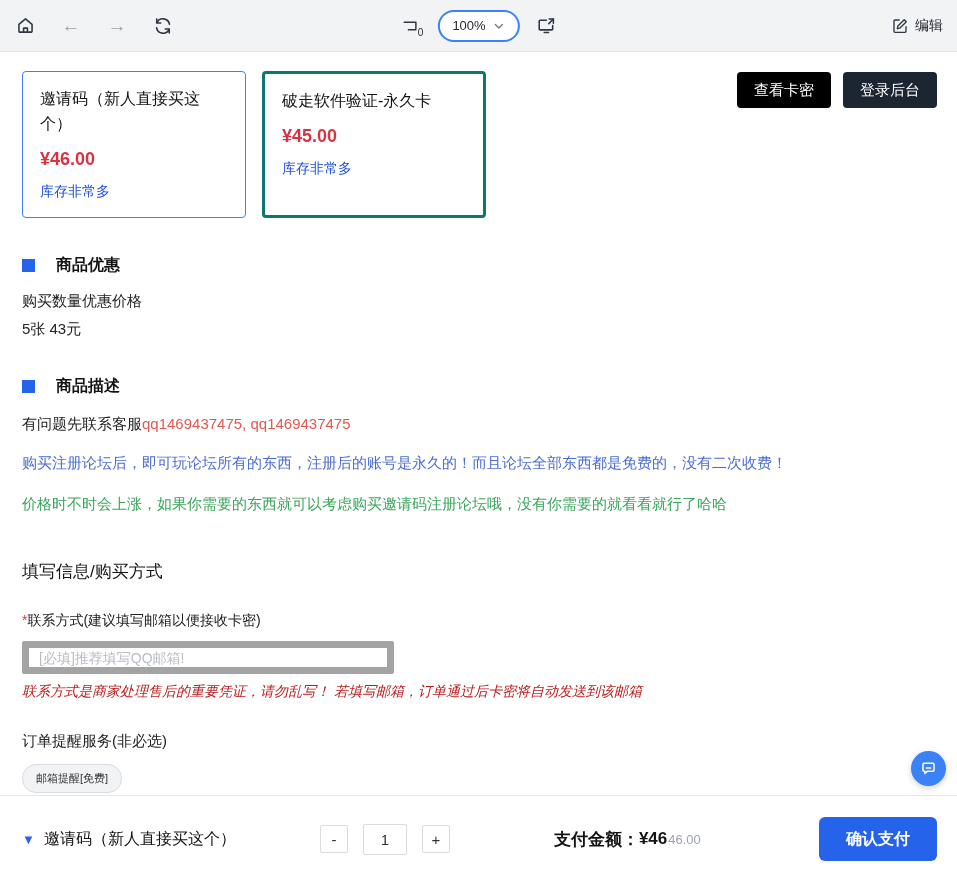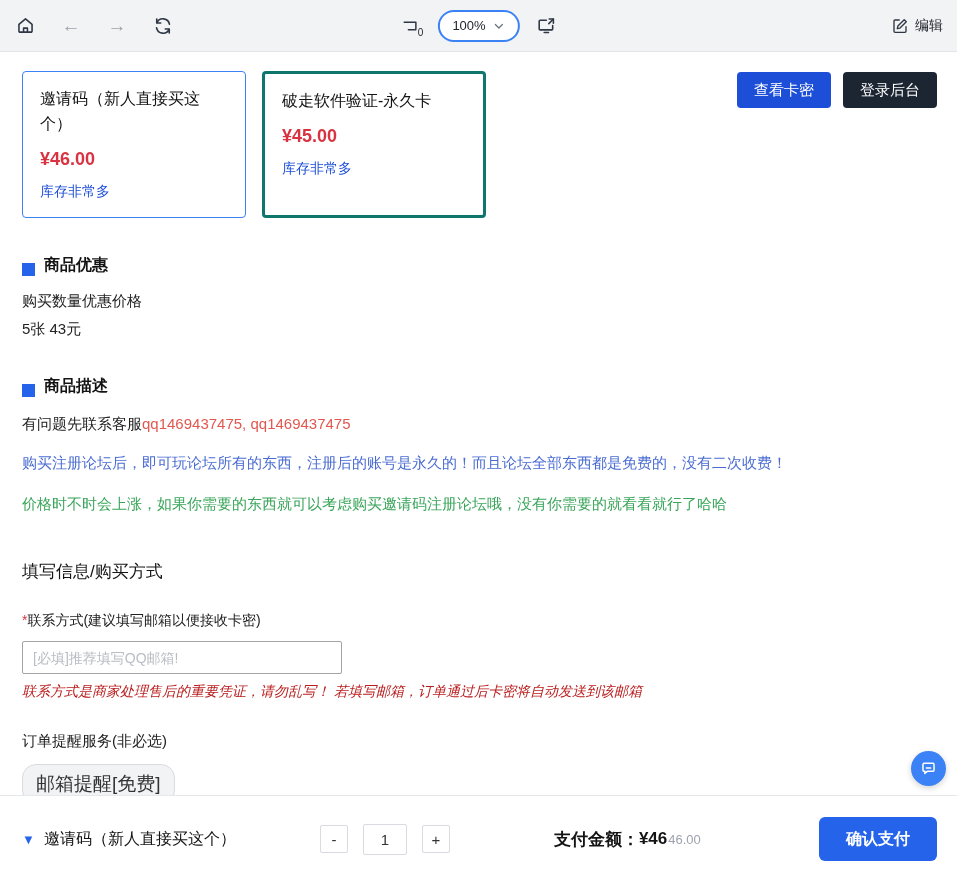--- a/index.html
+++ b/index.html
@@ -54,53 +54,53 @@
   }
   .product-card.selected { border: 1px solid #3b82f6; }
   .card-title { font-size: 16px; line-height: 1.55; color: #141414; }
   .card-price { margin-top: 12px; font-size: 18px; font-weight: bold; color: #d93240; }
   .card-stock { margin-top: 13px; font-size: 14px; color: #1d4ed8; }
 
   .top-actions { margin-left: auto; display: flex; gap: 12px; padding-top: 1px; }
   .btn { border: none; border-radius: 4px; height: 36px; padding: 0 17px;
     font-size: 15px; color: #fff; cursor: pointer;
     font-family: "Liberation Sans", sans-serif; }
-  .btn-blue { background: #1d4ed8; }
+  .btn-blue { background: #000000; }
   .btn-dark { background: #1c2633; }
 
-  .section-heading { display: flex; align-items: flex-end; gap: 9px;
+  .section-heading { display: flex; align-items: center; gap: 21px;
     margin-top: 37px; font-size: 16px; font-weight: bold; color: #141414; }
   .blue-square { width: 13px; height: 13px; background: #2563eb; flex: 0 0 auto; }
 
   .promo-line1 { margin-top: 16px; font-size: 15px; color: #222; }
   .promo-line2 { margin-top: 9px; font-size: 15px; color: #222; }
 
   .desc-contact { margin-top: 18px; font-size: 15px; }
   .desc-contact .prefix { color: #222; }
   .desc-contact .qq { color: #e25850; }
   .desc-blue { margin-top: 20px; font-size: 15px; color: #4a6cd2; }
   .desc-green { margin-top: 22px; font-size: 15px; color: #3aa55a; }
 
   .form-heading { margin-top: 46px; font-size: 17px; color: #141414; }
   .contact-label { margin-top: 29px; font-size: 14px; color: #222; }
   .contact-label .req { color: #d93240; }
   .contact-input {
-    display: block; margin-top: 11px; width: 320px; height: 33px;
-    border: 1px solid #a3a3a3; border-radius: 2px; padding: 0 10px;
+    display: block; margin-top: 11px; width: 372px; height: 33px;
+    border: 7px solid #a3a3a3; border-radius: 2px; padding: 0 10px;
     font-size: 14px; color: #333; outline: none;
     font-family: "Liberation Sans", sans-serif;
   }
   .contact-input::placeholder { color: #b9bdc4; }
   .contact-help { margin-top: 9px; font-size: 14px; color: #b91c1c; font-style: italic; }
 
   .remind-label { margin-top: 31px; font-size: 15px; color: #222; }
   .remind-pill {
     margin-top: 13px; display: inline-block; background: #f2f3f5;
     border: 1px solid #d9dbe0; border-radius: 14px; padding: 6px 13px;
-    font-size: 19px; color: #333; cursor: pointer;
+    font-size: 11px; color: #333; cursor: pointer;
   }
 
   
   .chat-fab {
     position: absolute; right: 11px; bottom: 104px; width: 35px; height: 35px;
     border-radius: 50%; background: #3b82f6; display: flex; align-items: center;
     justify-content: center; cursor: pointer; box-shadow: 0 2px 6px rgba(0,0,0,.18);
   }
 
   

